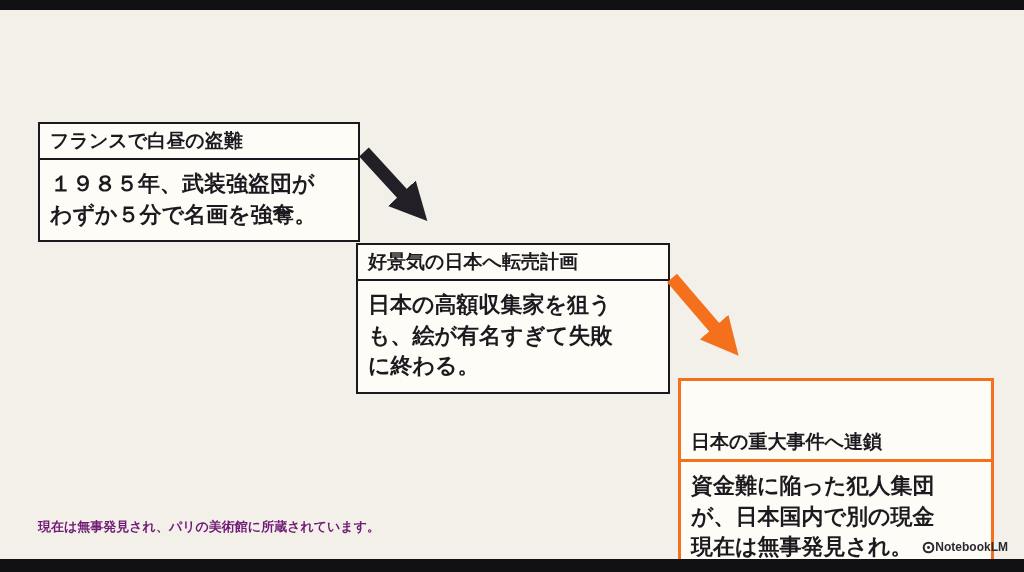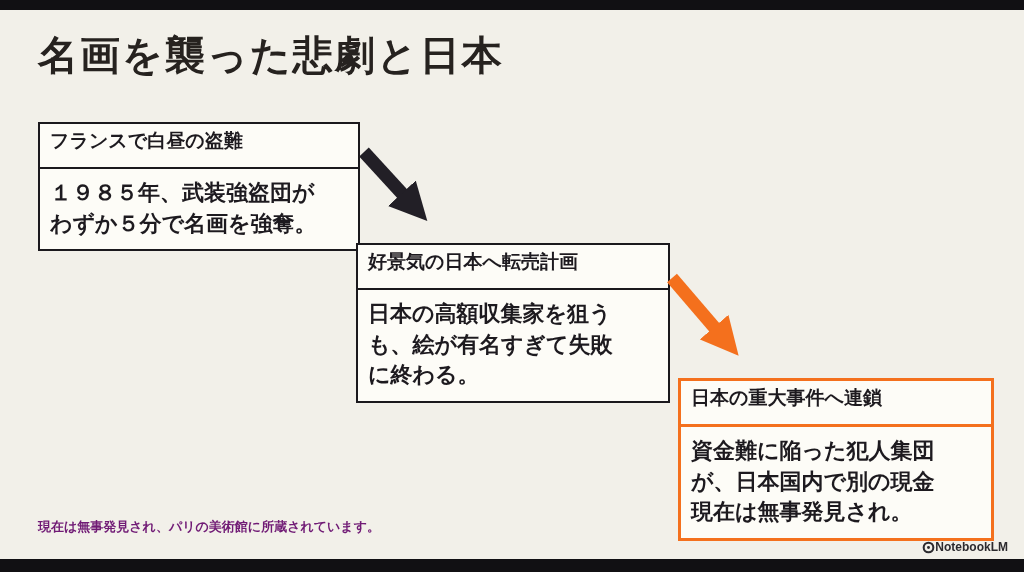--- a/index.html
+++ b/index.html
@@ -38,37 +38,38 @@
   }
 
   .flow-box {
     position: absolute;
     background: #fdfcf7;
     border: 2px solid #1b191d;
   }
   .flow-box .box-header {
     font-size: 19px;
     font-weight: 700;
-    padding: 6px 10px 14px;
+    padding: 6px 10px 5px;
     border-bottom: 2px solid #1b191d;
     line-height: 1.2;
   }
   .flow-box .box-body {
     font-size: 22px;
     font-weight: 700;
     padding: 9px 10px 10px;
     line-height: 1.4;
     white-space: pre-line;
     border-radius: 8px;
   }
   .flow-box.accent-orange {
     border: 3px solid #f4701d;
   }
   .flow-box.accent-orange .box-header {
     border-bottom: 3px solid #f4701d;
+    margin-top: 44px;
   }
 
   .box-step1 { left: 38px;  top: 122px; width: 318px; }
   .box-step2 { left: 356px; top: 243px; width: 310px; }
   .box-step3 { left: 678px; top: 378px; width: 310px; }
 
   .arrow-svg {
     position: absolute;
     pointer-events: none;
   }
@@ -96,21 +97,20 @@
   }
   .branding svg { display: block; }
 </style>
 </head>
 <body>
 
 <div class="slide">
 
   <div class="edge-bar top"></div>
 
-  <h1 class="slide-title">名画を襲った悲劇と日本</h1>
 
   <div class="flow-box box-step1">
     <div class="box-header">フランスで白昼の盗難</div>
     <div class="box-body">１９８５年、武装強盗団が
 わずか５分で名画を強奪。</div>
   </div>
 
   <svg class="arrow-svg arrow-1" width="120" height="120" viewBox="0 0 120 120">
     <defs>
       <marker id="head-black" markerWidth="2.9" markerHeight="2.9" refX="0.7" refY="1.45" orient="auto">

